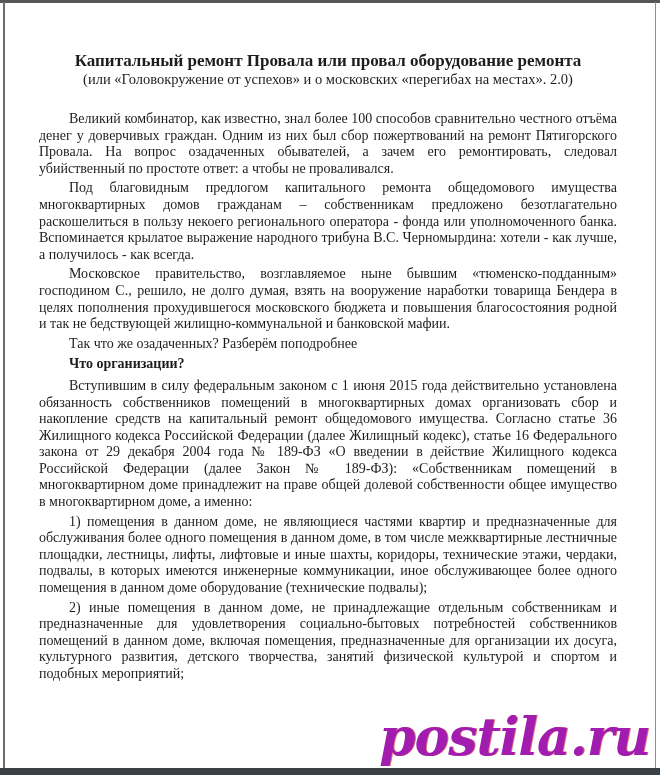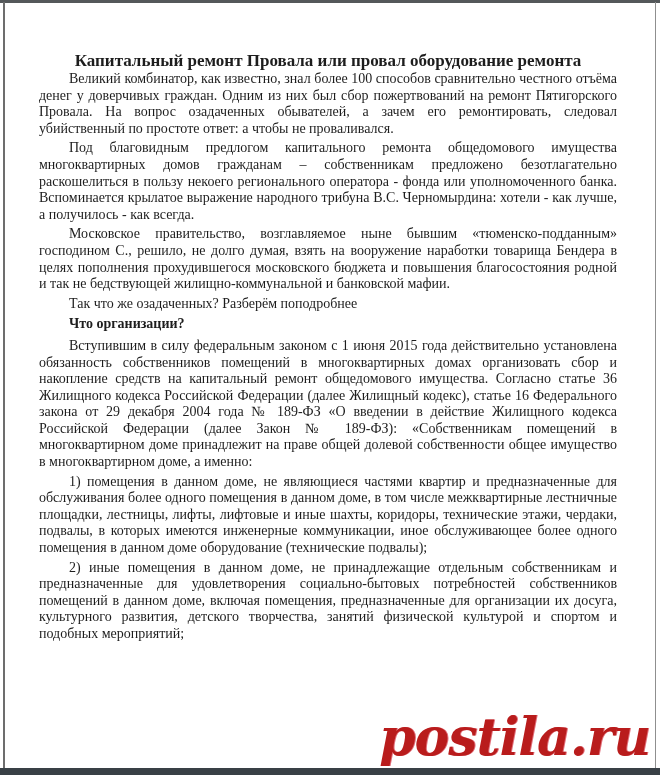--- a/index.html
+++ b/index.html
@@ -56,35 +56,36 @@
     margin: 4px 0 5px 0;
   }
   .watermark {
     position: absolute;
     right: 10px; bottom: 12px;
     font-family: "DejaVu Serif", serif;
     font-style: italic;
     font-weight: bold;
     font-size: 52px;
     line-height: 1;
-    color: #b91c1c;
+    color: #a21caf;
     letter-spacing: -1px;
     text-shadow: 1px 0 0 #e2717c;
   }
 </style>
 </head>
 <body>
 
 <div class="top-bar"></div>
 <div class="side-line left"></div>
 <div class="side-line right"></div>
 
 <div class="content">
   <h1 class="doc-title">Капитальный ремонт Провала или провал оборудование ремонта</h1>
 
+  <p class="doc-subtitle">(или «Головокружение от успехов» и о московских «перегибах на местах». 2.0)</p>
 
   <p class="body">Великий комбинатор, как известно, знал более 100 способов сравнительно честного отъёма денег у доверчивых граждан. Одним из них был сбор пожертвований на ремонт Пятигорского Провала. На вопрос озадаченных обывателей, а зачем его ремонтировать, следовал убийственный по простоте ответ: а чтобы не проваливался.</p>
 
   <p class="body">Под благовидным предлогом капитального ремонта общедомового имущества многоквартирных домов гражданам – собственникам предложено безотлагательно раскошелиться в пользу некоего регионального оператора - фонда или уполномоченного банка. Вспоминается крылатое выражение народного трибуна В.С. Черномырдина: хотели - как лучше, а получилось - как всегда.</p>
 
   <p class="body">Московское правительство, возглавляемое ныне бывшим «тюменско-подданным» господином С., решило, не долго думая, взять на вооружение наработки товарища Бендера в целях пополнения прохудившегося московского бюджета и повышения благосостояния родной и так не бедствующей жилищно-коммунальной и банковской мафии.</p>
 
   <p class="body">Так что же озадаченных? Разберём поподробнее</p>
 
   <h2 class="section-heading">Что организации?</h2>

